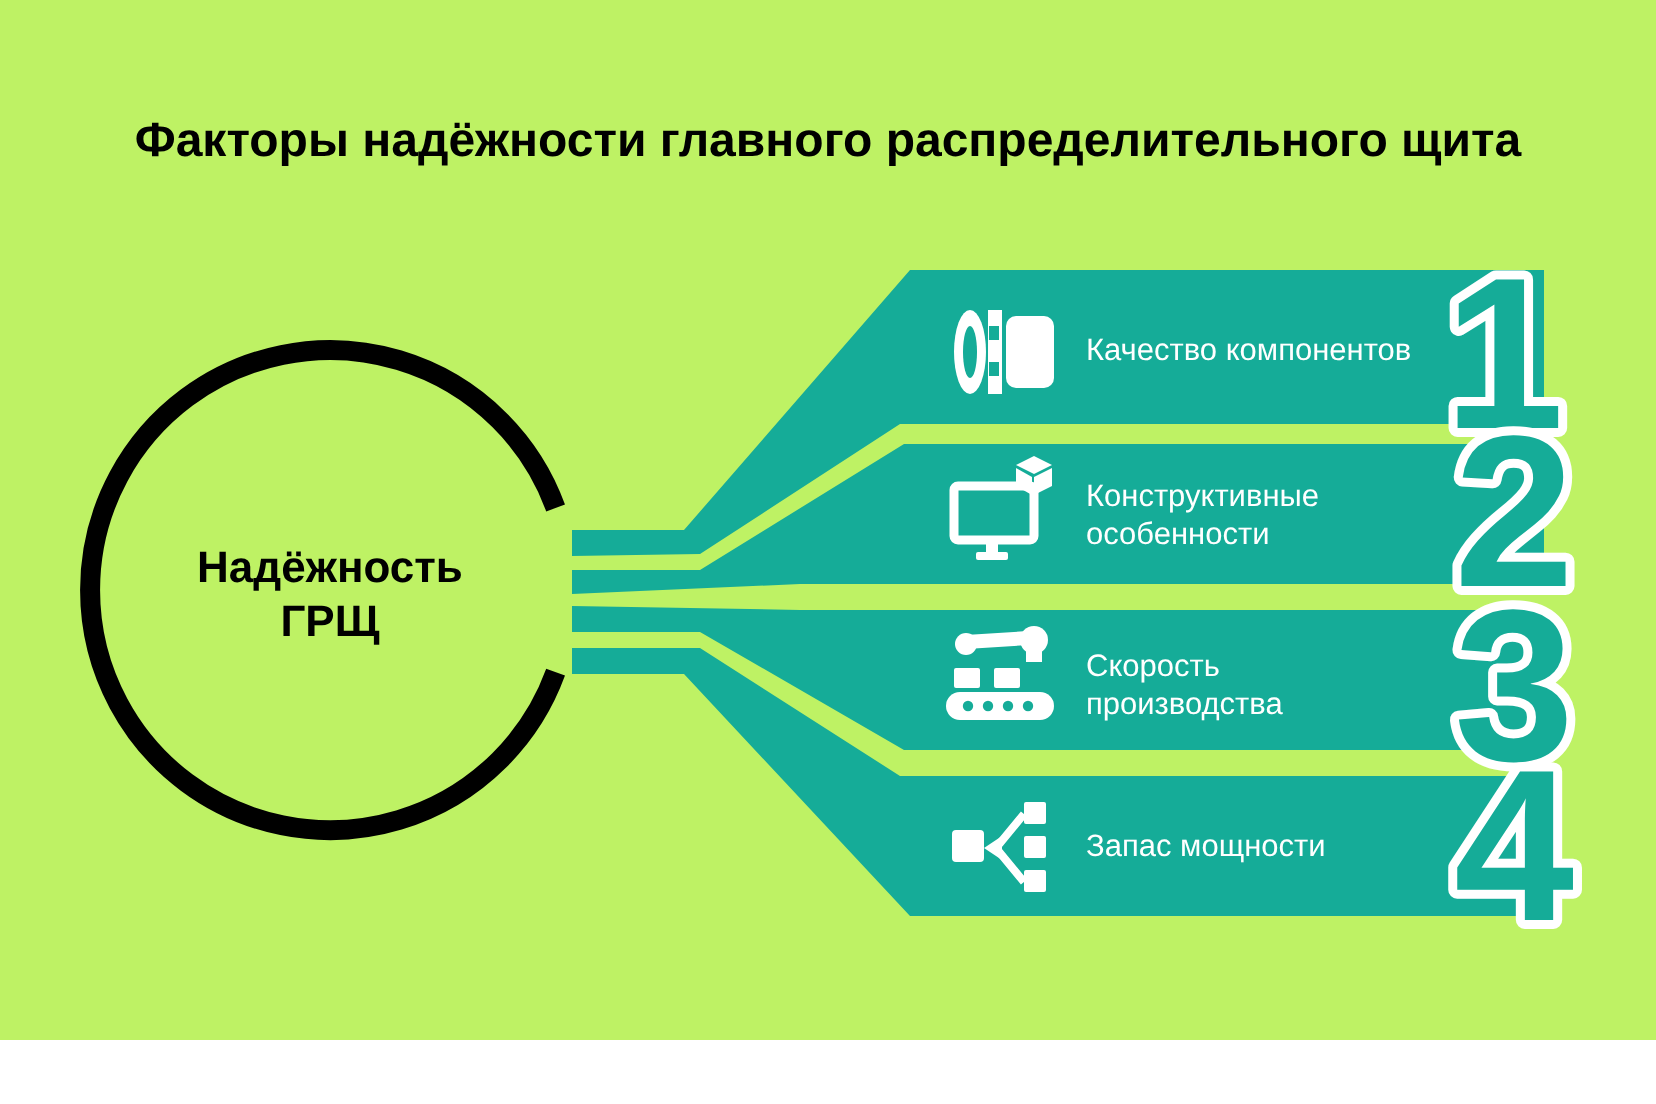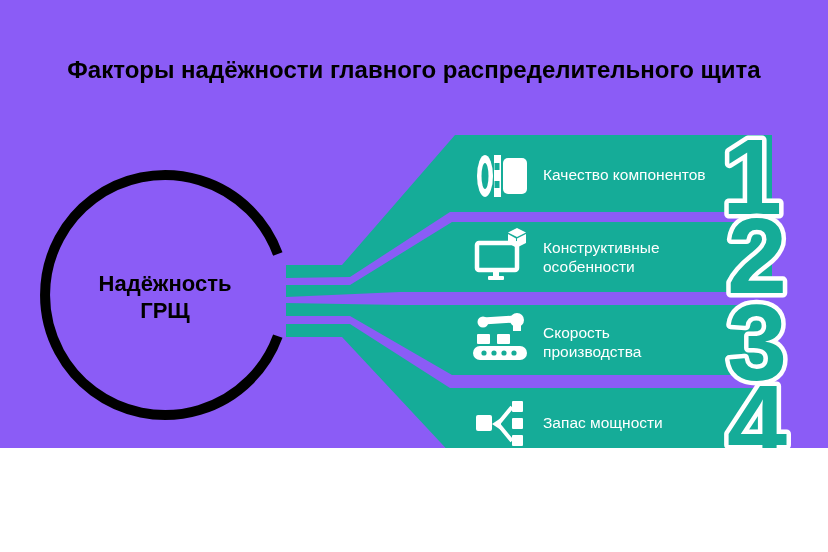--- a/index.html
+++ b/index.html
@@ -1,17 +1,17 @@
 <!DOCTYPE html>
 <html style="--teal: #15AC98;"><head>
 <meta charset="utf-8">
 <style>
   html,body{margin:0;padding:0;background:#ffffff;}
   .stage{
-    width:828px;height:448px;position:relative;background:#8b5cf6;
+    width:828px;height:520px;position:relative;background:#bef264;
     font-family:"Liberation Sans", sans-serif;overflow:hidden;
   }
   svg{display:block;}
   .band{fill:var(--teal,#15AC98);}
   .hole{fill:var(--teal,#15AC98);}
   .icon-white{fill:#ffffff;}
   .icon-stroke{stroke:#ffffff;fill:none;}
   .ring{fill:none;stroke:#000000;stroke-width:10;}
   .title-text{font-weight:bold;font-size:24px;fill:#000000;text-anchor:middle;}
   .circle-text{font-weight:bold;font-size:22px;fill:#000000;text-anchor:middle;}

